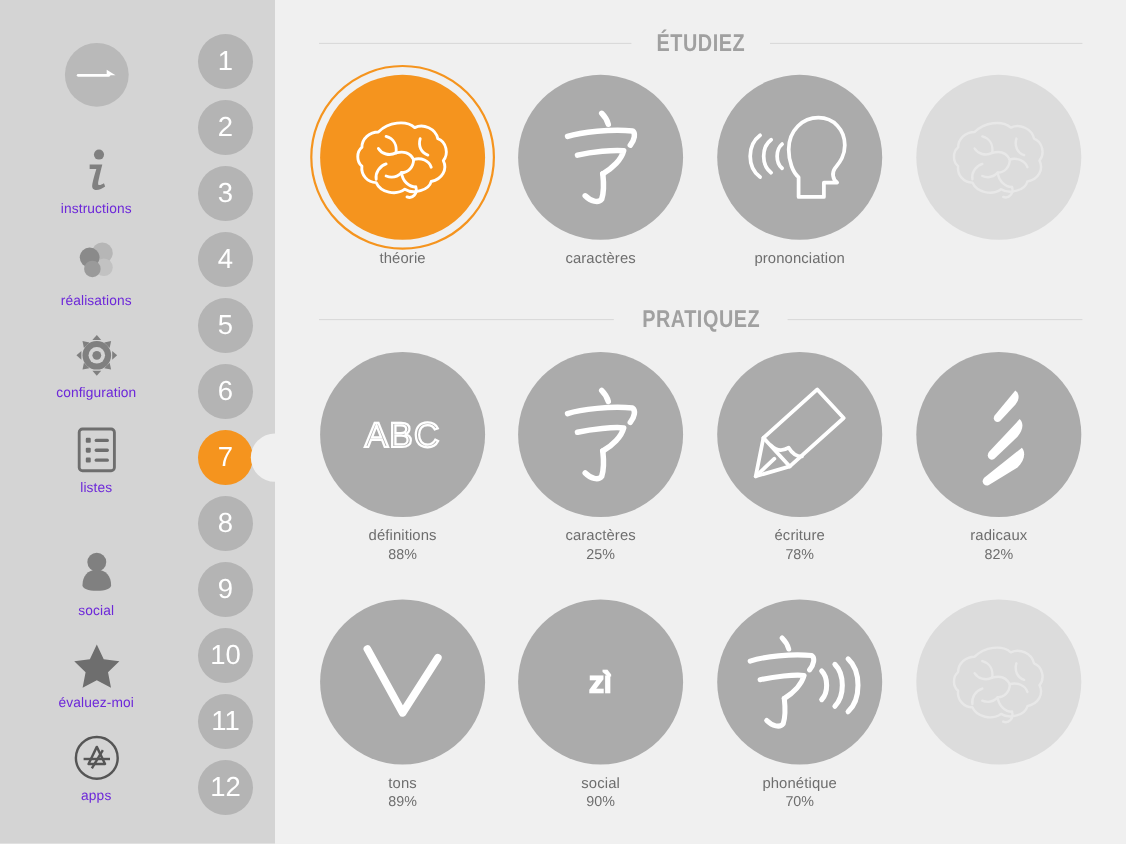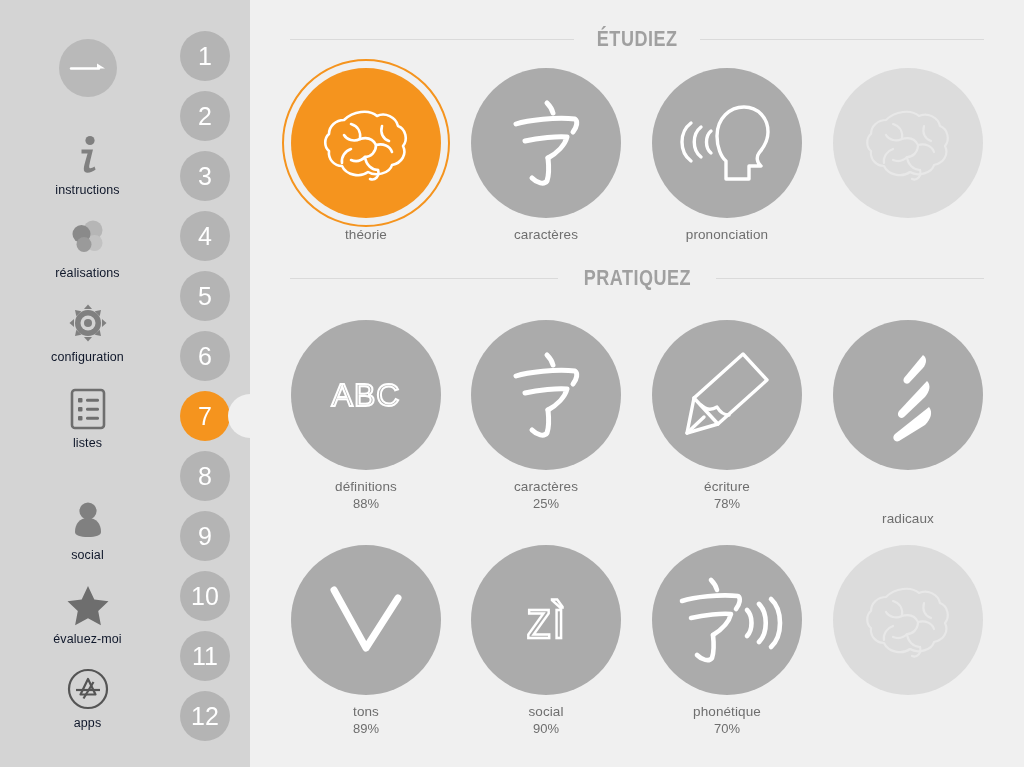--- a/index.html
+++ b/index.html
@@ -31,21 +31,21 @@
     display: flex; flex-direction: column;
     align-items: center; justify-content: flex-start;
   }
   .nav-icon {
     display: flex; align-items: center; justify-content: center;
     width: 46px; height: 46px;
   }
   .nav-label {
     margin-top: 4px;
     font-size: 12.5px;
-    color: #0f172a;
+    color: #6d28d9;
     letter-spacing: .1px;
     white-space: nowrap;
   }
   .circle-arrow {
     width: 58px; height: 58px; border-radius: 50%;
     background: #b9b9b9;
     display: flex; align-items: center; justify-content: center;
   }
 
   
@@ -140,21 +140,21 @@
     white-space: nowrap;
   }
   .abc-text {
     font-size: 32px;
     letter-spacing: 1px;
     color: transparent;
     -webkit-text-stroke: 2px #ffffff;
     font-family: "Liberation Sans", sans-serif;
   }
   .zi-text {
-    font-size: 51px;
+    font-size: 26px;
     letter-spacing: 0px;
     color: transparent;
     -webkit-text-stroke: 2.4px #ffffff;
     font-family: "Liberation Sans", sans-serif;
   }
   svg { display: block; overflow: visible; }
 </style>
 </head>
 <body>
 
@@ -367,21 +367,21 @@
             <path d="M62 24 C60 31 63 37 69 39"></path>
             <path d="M31 47 C25 49 21 55 22 61"></path>
             <path d="M45 55 C41 59 36 60 31 58"></path>
           </g>
         </svg>
       </div>
       <div class="tile-label"></div>
       <div class="tile-pct"></div>
     </div>
 
-    <div class="section-header" style="top:265px;">
+    <div class="section-header" style="top:277px;">
       <div class="rule"></div>
       <div class="section-title">PRATIQUEZ</div>
       <div class="rule"></div>
     </div>
 
     <div class="tile" style="left:36px; top:320px;">
       <div class="tile-circle">
         <span class="abc-text">ABC</span>
       </div>
       <div class="tile-label">définitions</div>
@@ -411,21 +411,21 @@
             <path d="M12 49 L5 84 L36 75"></path>
             <path d="M5 84 L22 68"></path>
             <path d="M19 56 C24 61 30 61 35 58 C38 63 42 66 47 66"></path>
           </g>
         </svg>
       </div>
       <div class="tile-label">écriture</div>
       <div class="tile-pct">78%</div>
     </div>
 
-    <div class="tile" style="left:578px; top:320px;gap:32px;">
+    <div class="tile" style="left:578px; top:320px;">
       <div class="tile-circle">
         <svg width="66" height="88" viewBox="0 0 66 88">
           <g fill="#ffffff">
             <path d="M48 4 C52 7 52 12 48 17 L34 32 C31 34 27 31 29 27 Z"></path>
             <path d="M52 30 C56 34 55 40 50 46 L29 66 C25 69 21 64 24 60 Z"></path>
             <path d="M54 56 C58 61 56 68 50 74 L24 90 C20 92 16 87 20 83 Z"></path>
           </g>
         </svg>
       </div>
       <div class="tile-label">radicaux</div>

